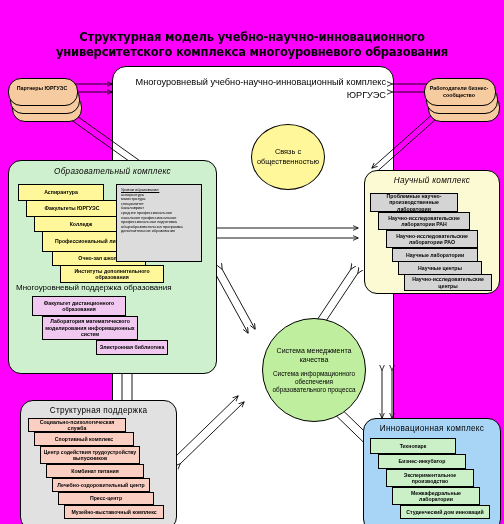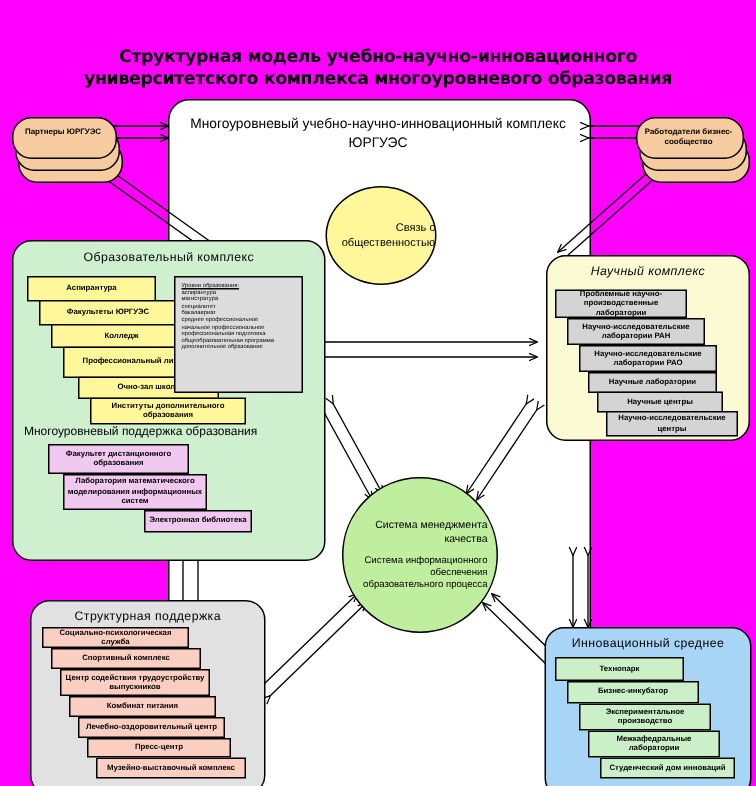--- a/index.html
+++ b/index.html
@@ -17,21 +17,21 @@
     color:#000;letter-spacing:-0.2px;
     font-family:"DejaVu Sans", sans-serif;
   }
 
   
   .white-panel{
     position:absolute;left:112px;top:48px;width:280px;height:470px;
     background:#ffffff;border:1.3px solid #000;border-radius:14px;
   }
   .main-box-label{
-    position:absolute;left:118px;top:58px;width:268px;text-align:center;
+    position:absolute;left:118px;top:58px;width:268px;text-align:right;
     font-size:9.2px;line-height:13px;color:#000;
   }
 
   
   .pill-stack{position:absolute;}
   .pill{
     position:absolute;border:1.2px solid #000;border-radius:13px;
     background:#F6CBA0;
   }
   .pill.l3{left:4px;top:16px;}
@@ -71,21 +71,21 @@
     position:absolute;border:1px solid #000;background:#DCDCDC;
     font-size:3.9px;line-height:4.6px;color:#000;padding:3px 4px;
     box-sizing:border-box;
   }
   .listbox .lhead{text-decoration:underline;display:block;}
   .listbox span{display:block;white-space:nowrap;}
 
   
   .circle{
     position:absolute;border:1.3px solid #000;border-radius:50%;
-    display:flex;align-items:center;justify-content:center;text-align:right;
+    display:flex;align-items:center;justify-content:center;text-align:center;margin-left:34px;
   }
   .circle .ctext{font-size:7.4px;line-height:10px;color:#000;}
 
   svg.arrows{position:absolute;left:0;top:0;width:504px;height:524px;pointer-events:none;}
 </style>
 </head>
 <body>
 
 <div id="root">
 
@@ -154,21 +154,21 @@
   <div class="circle" style="left:217px;top:106px;width:72px;height:64px;background:#FFF79A;">
     <div class="ctext">Связь с общественностью</div>
   </div>
 
   <div class="circle" style="left:228px;top:300px;width:104px;height:104px;background:#BFEE9E;flex-direction:column;padding:6px;box-sizing:border-box;">
     <div class="ctext" style="font-size:7px;line-height:9px;">Система менеджмента качества</div>
     <div class="ctext" style="font-size:6.4px;line-height:8px;margin-top:6px;">Система информационного обеспечения образовательного процесса</div>
   </div>
 
   <div class="complex" style="left:8px;top:142px;width:207px;height:212px;background:#CFF0CF;">
-    <div class="complex-title" style="top:6px;">Образовательный комплекс</div>
+    <div class="complex-title" style="top:6px;font-style:italic;">Образовательный комплекс</div>
   </div>
 
   <div class="card yellow" style="left:18px;top:166px;width:86px;height:17px;">Аспирантура</div>
   <div class="card yellow" style="left:26px;top:182px;width:92px;height:17px;">Факультеты ЮРГУЭС</div>
   <div class="card yellow" style="left:34px;top:198px;width:94px;height:16px;">Колледж</div>
   <div class="card yellow" style="left:42px;top:213px;width:96px;height:21px;">Профессиональный лицей</div>
   <div class="card yellow" style="left:52px;top:233px;width:94px;height:15px;">Очно-зал школа</div>
   <div class="card yellow" style="left:60px;top:247px;width:104px;height:18px;">Институты дополнительного образования</div>
 
   <div class="listbox" style="left:116px;top:166px;width:86px;height:78px;">
@@ -207,21 +207,21 @@
 
   <div class="card pink" style="left:28px;top:400px;width:98px;height:14px;">Социально-психологическая служба</div>
   <div class="card pink" style="left:34px;top:414px;width:100px;height:14px;">Спортивный комплекс</div>
   <div class="card pink" style="left:40px;top:428px;width:100px;height:18px;">Центр содействия трудоустройству выпускников</div>
   <div class="card pink" style="left:46px;top:446px;width:98px;height:14px;">Комбинат питания</div>
   <div class="card pink" style="left:52px;top:460px;width:98px;height:14px;">Лечебно-оздоровительный центр</div>
   <div class="card pink" style="left:58px;top:474px;width:96px;height:13px;">Пресс-центр</div>
   <div class="card pink" style="left:64px;top:487px;width:100px;height:14px;">Музейно-выставочный комплекс</div>
 
   <div class="complex" style="left:363px;top:400px;width:136px;height:112px;background:#A8D4F5;">
-    <div class="complex-title" style="top:5px;">Инновационный среднее</div>
+    <div class="complex-title" style="top:5px;">Инновационная комплекс</div>
   </div>
 
   <div class="card mint" style="left:370px;top:420px;width:86px;height:16px;">Технопарк</div>
   <div class="card mint" style="left:378px;top:436px;width:88px;height:15px;">Бизнес-инкубатор</div>
   <div class="card mint" style="left:386px;top:451px;width:88px;height:18px;">Экспериментальное производство</div>
   <div class="card mint" style="left:392px;top:469px;width:88px;height:18px;">Межкафедральные лаборатории</div>
   <div class="card mint" style="left:400px;top:487px;width:90px;height:14px;">Студенческий дом инноваций</div>
 
 </div>
 

